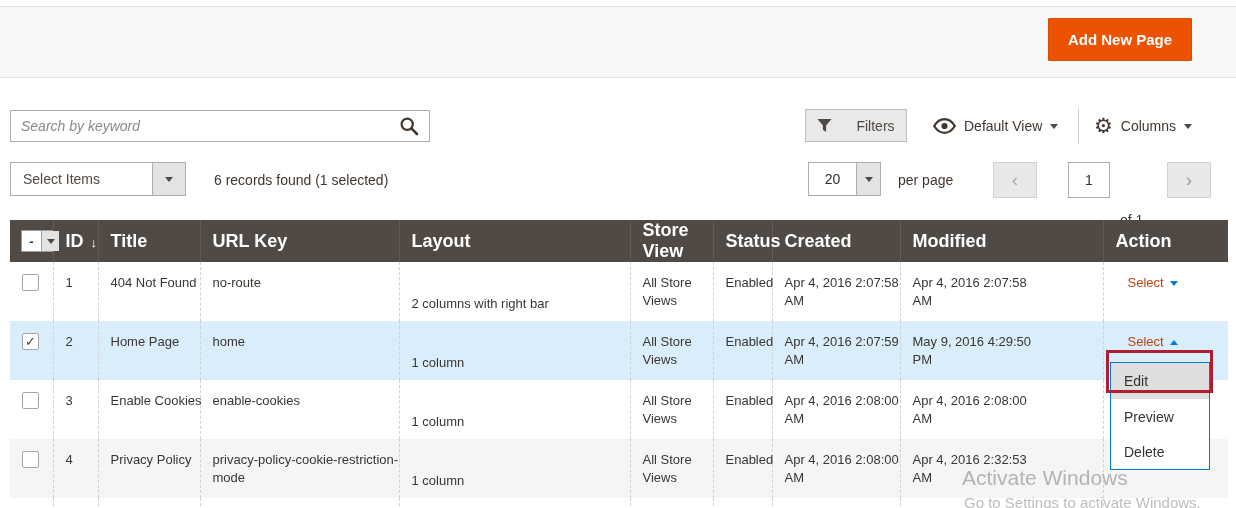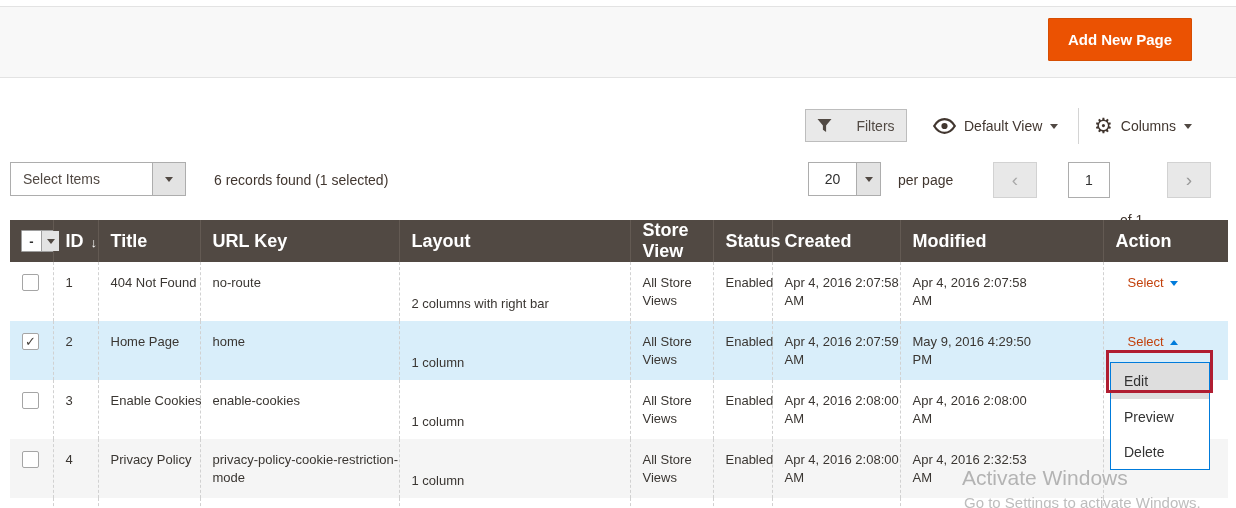--- a/index.html
+++ b/index.html
@@ -109,20 +109,31 @@
   .gear-glyph { font-size:21px; color:#41362f; line-height:1; font-family:"DejaVu Sans",sans-serif; }
 </style>
 </head>
 <body>
 
 <div class="screen">
 
   <div class="top-strip"></div>
   <div class="add-btn">Add New Page</div>
 
+  <div class="search-wrap">
+    <input type="text" placeholder="Search by keyword" style="">
+    <span class="search-icon-btn">
+      <span class="icon">
+        <svg width="20" height="20" viewBox="0 0 20 20">
+          <circle cx="8.2" cy="8.2" r="5.6" fill="none" stroke="#41362f" stroke-width="2.2"></circle>
+          <line x1="12.6" y1="12.6" x2="18" y2="18" stroke="#41362f" stroke-width="2.6" stroke-linecap="round"></line>
+        </svg>
+      </span>
+    </span>
+  </div>
 
   <div class="filters-btn">
     <span class="icon">
       <svg width="15" height="15" viewBox="0 0 15 15">
         <path d="M0.5 1 h14 l-5.4 6.6 v6.4 l-3.2 -2.2 v-4.2 Z" fill="#514943"></path>
       </svg>
     </span>
     <span>Filters</span>
   </div>
 

